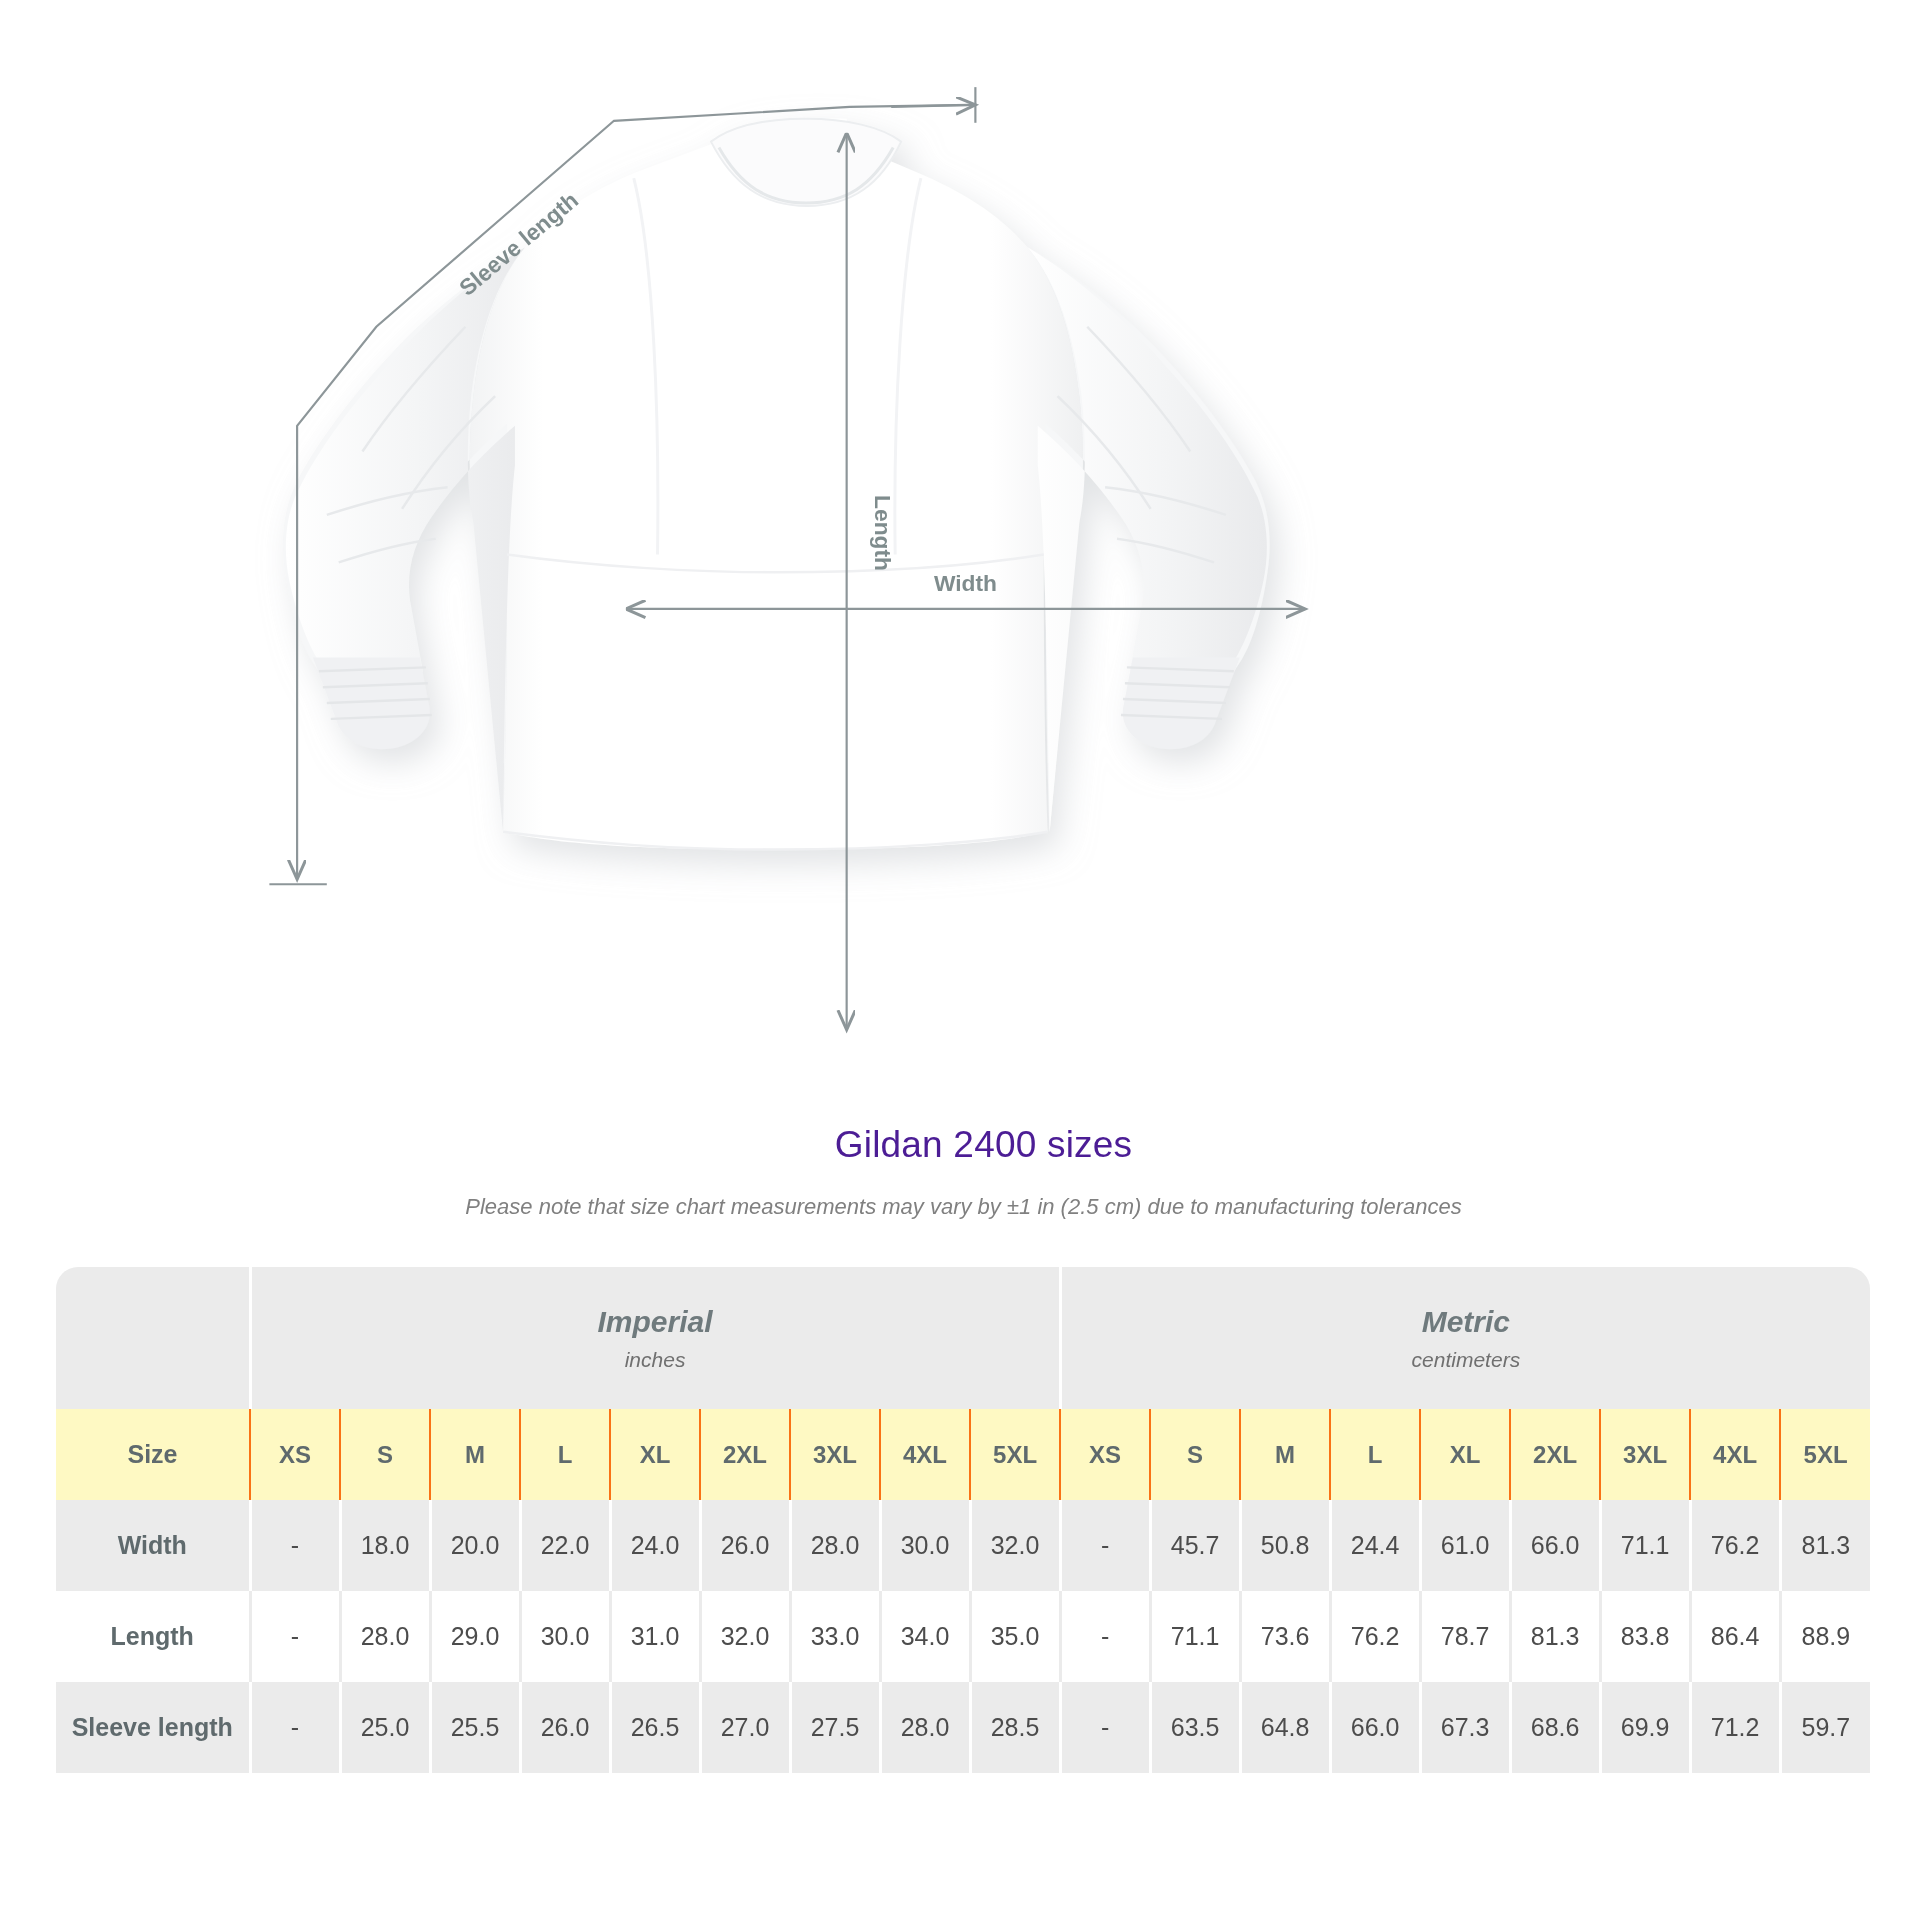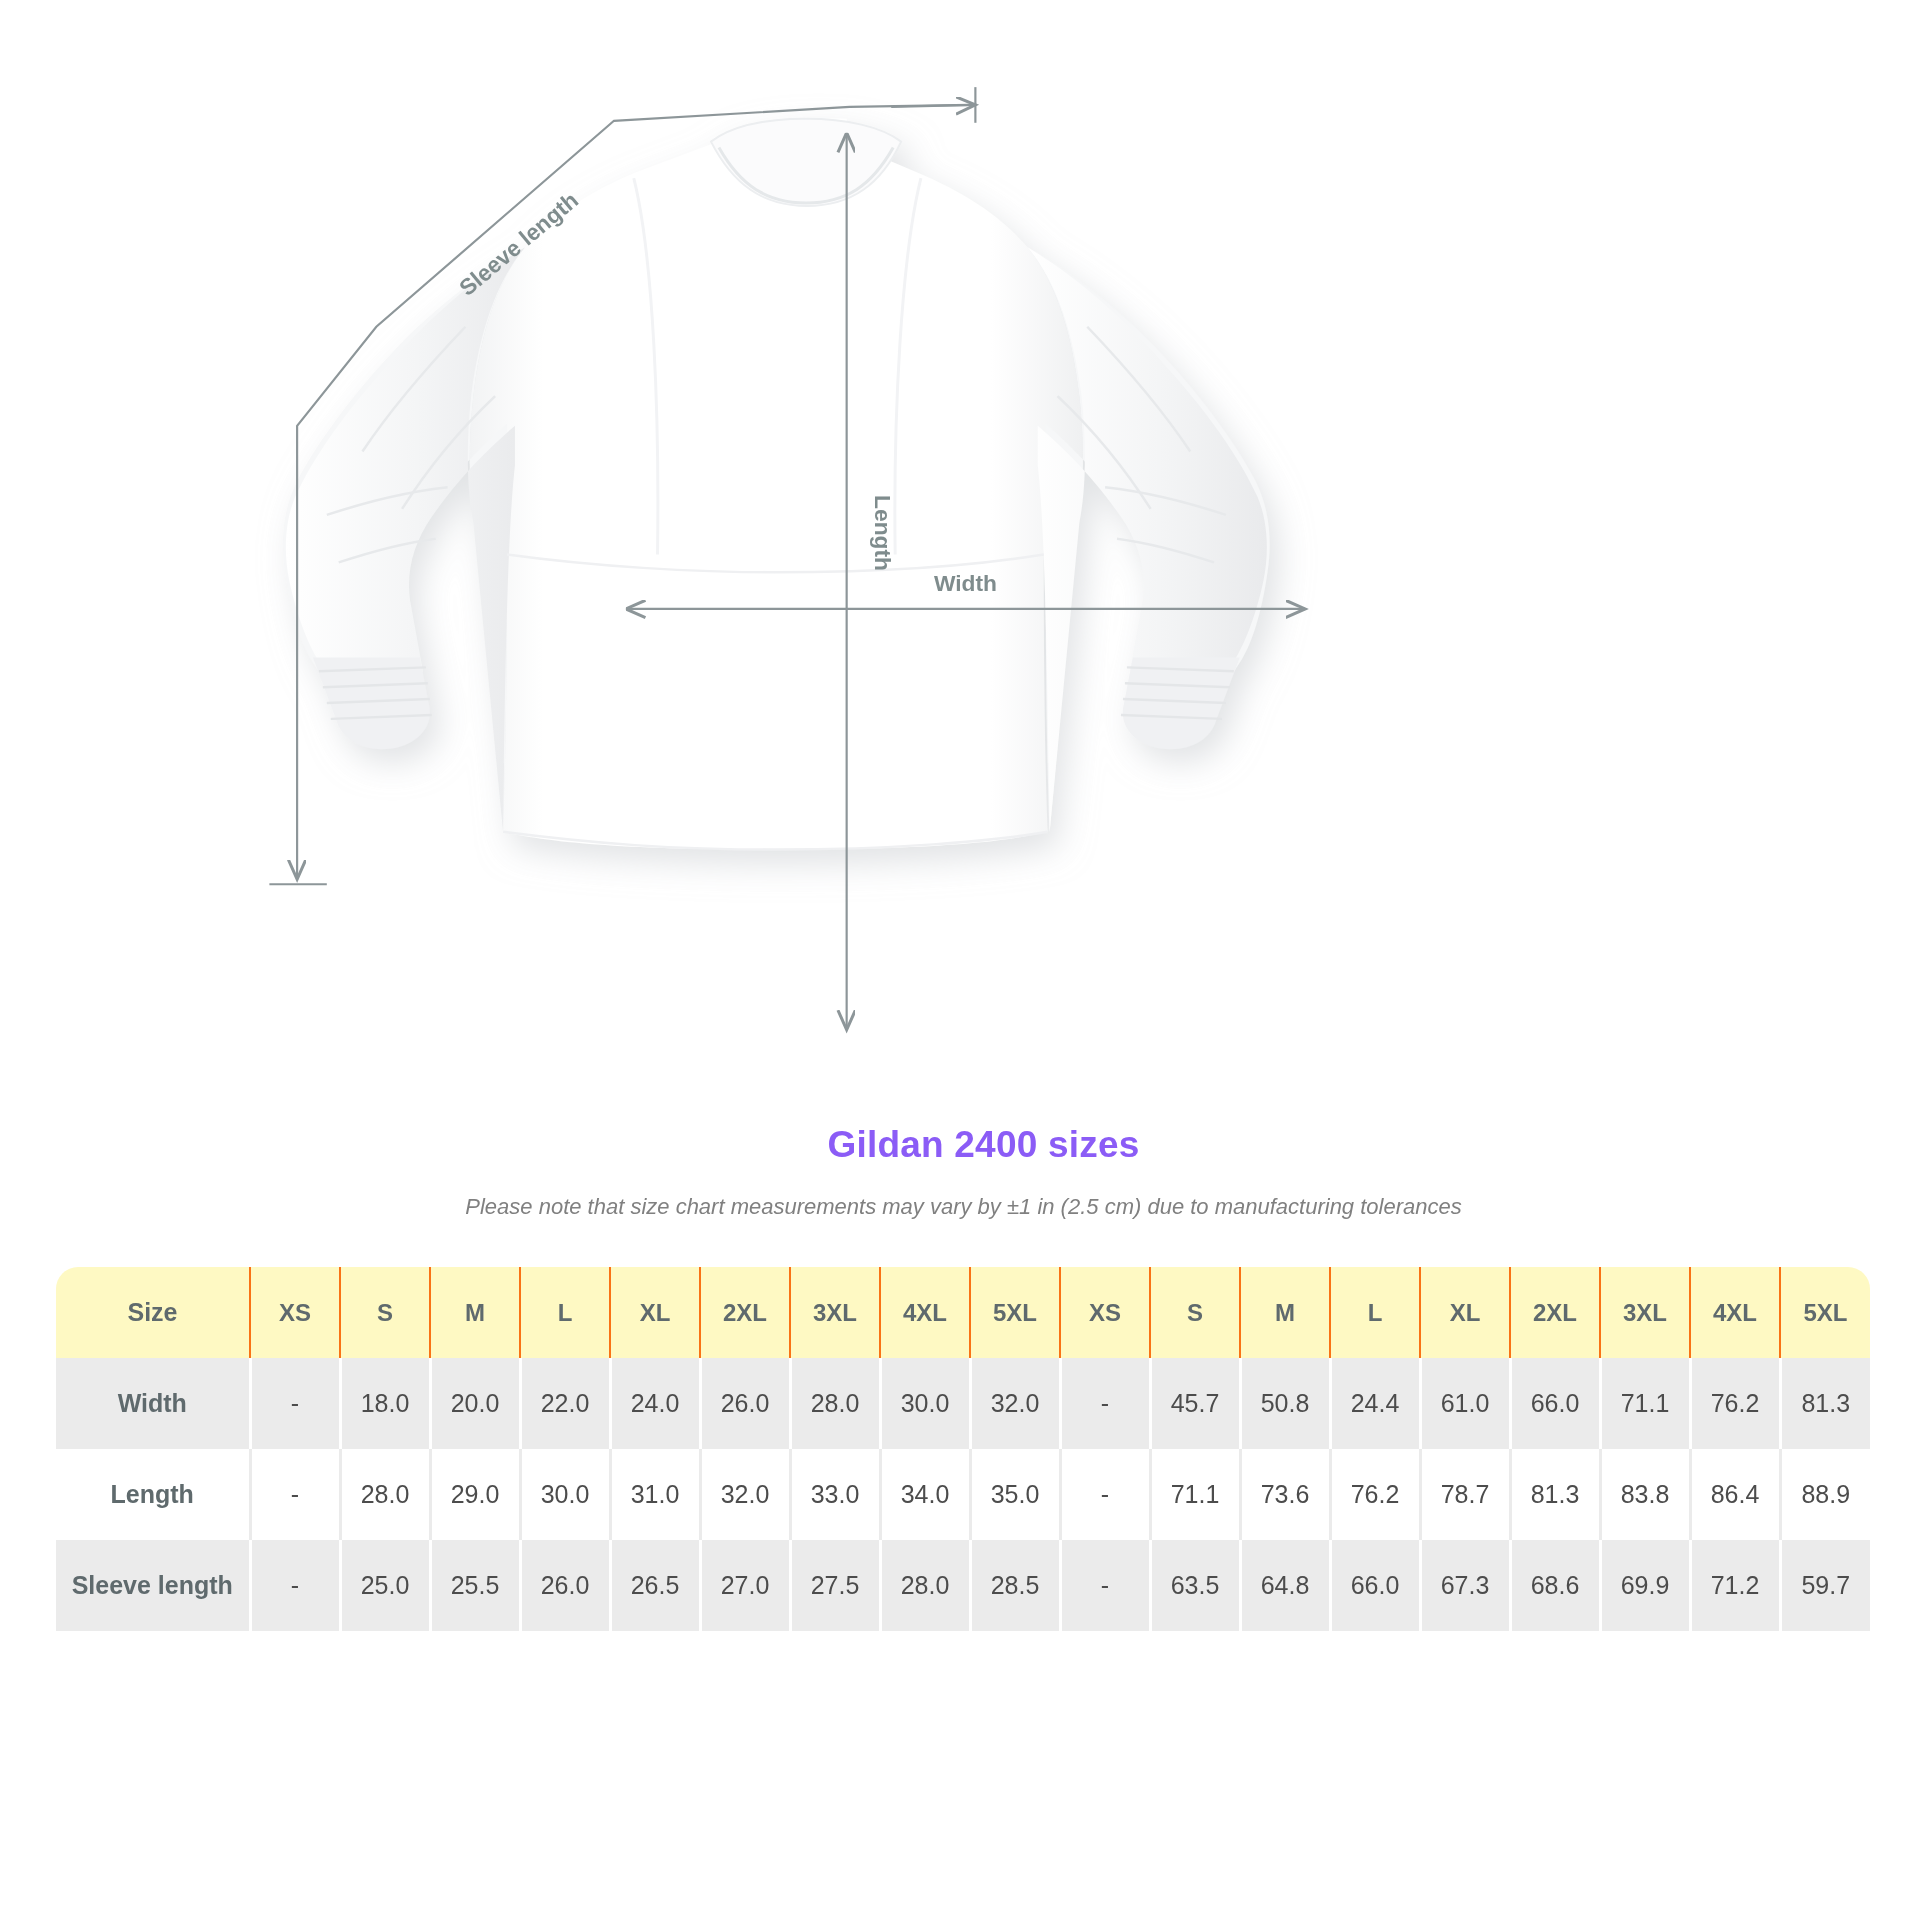--- a/index.html
+++ b/index.html
@@ -21,22 +21,22 @@
   .illo svg { position: absolute; top: 0; left: 0; }
 
   
   .titleblock {
     position: absolute;
     top: 1124px; left: 0; width: 1927px;
     text-align: center;
   }
   .chart-title {
     font-size: 37px;
-    font-weight: bold;
-    color: #8b5cf6;
+    font-weight: normal;
+    color: #4c1d95;
     letter-spacing: 0.2px;
     margin-left: 40px;
   }
   .chart-note {
     margin-top: 28px;
     font-size: 22px;
     font-style: italic;
     color: #808080;
   }
 
@@ -334,20 +334,31 @@
           <col class="data-col">
           <col class="data-col">
           <col class="data-col">
           <col class="data-col">
           <col class="data-col">
           <col class="data-col">
           <col class="data-col">
       </colgroup>
       <tbody>
 
+        <tr class="unit-row">
+          <td></td>
+          <td colspan="9">
+            <div class="unit-name">Imperial</div>
+            <div class="unit-sub">inches</div>
+          </td>
+          <td colspan="9">
+            <div class="unit-name">Metric</div>
+            <div class="unit-sub">centimeters</div>
+          </td>
+        </tr>
 
         <tr class="size-row">
           <td class="rowlabel">Size</td>
           <td>XS</td>
           <td>S</td>
           <td>M</td>
           <td>L</td>
           <td>XL</td>
           <td>2XL</td>
           <td>3XL</td>

